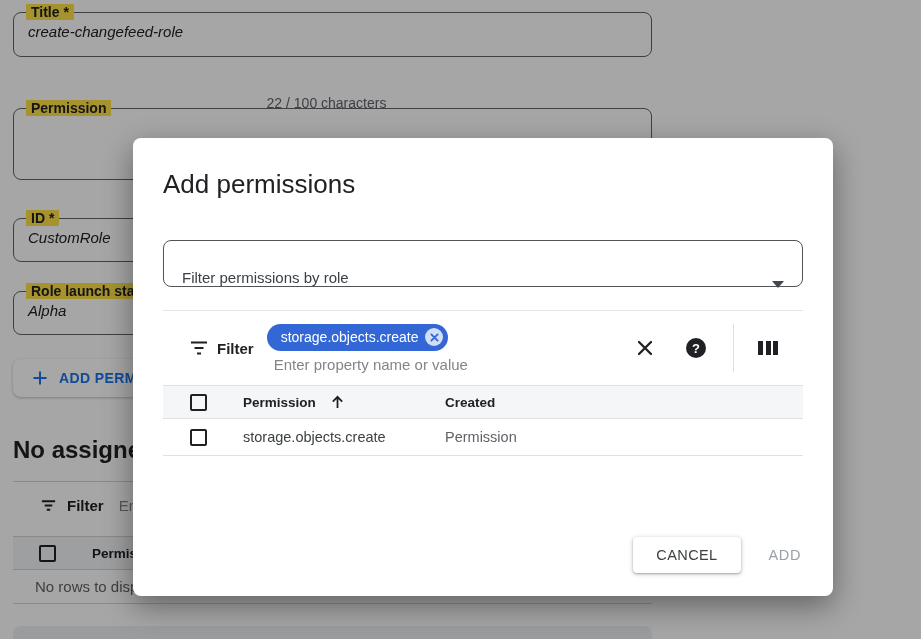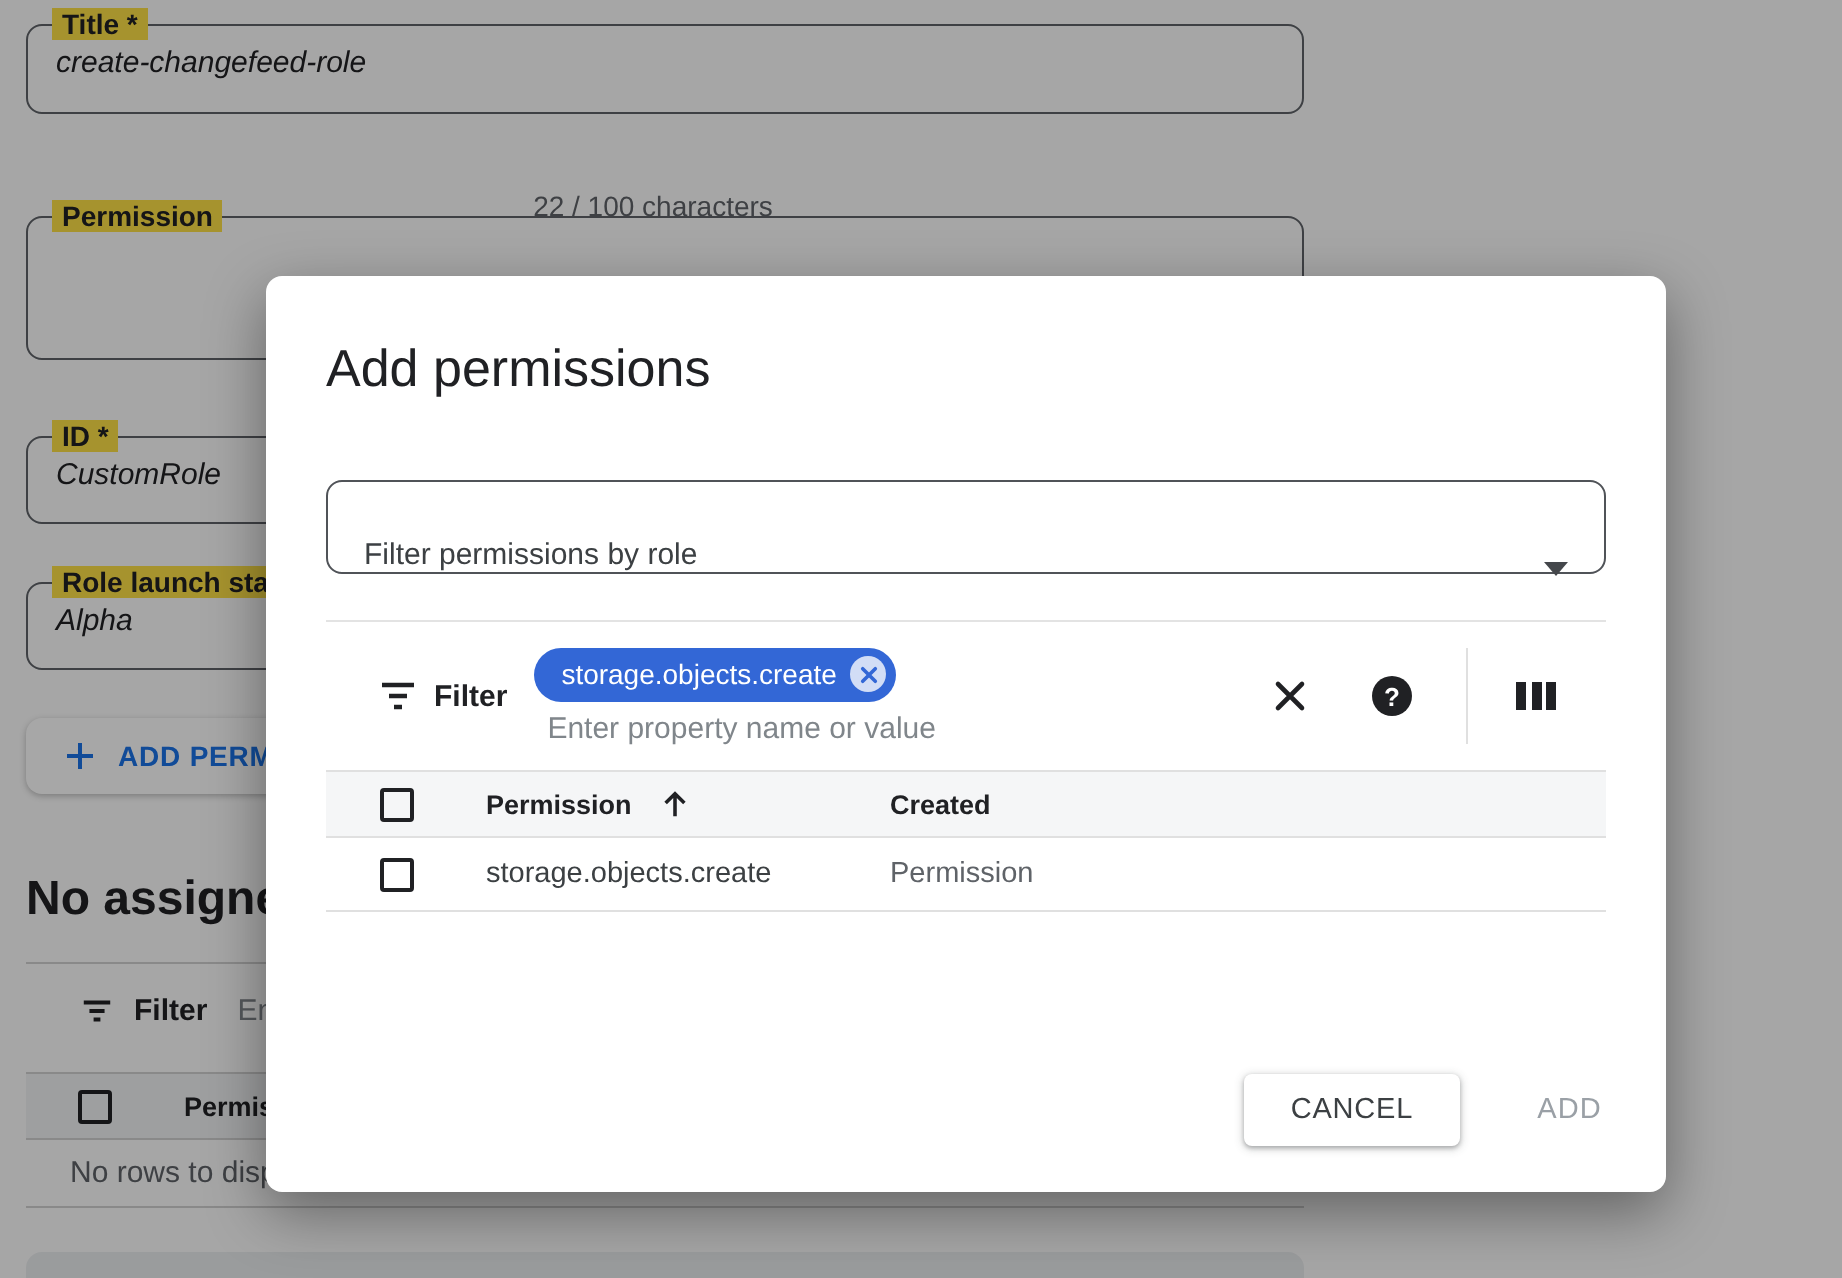--- a/index.html
+++ b/index.html
@@ -140,21 +140,21 @@
     height:37px; border-bottom:1px solid #e0e0e0;
     display:flex; align-items:center; padding-left:27px;
   }
   .cell-check { margin-right:36px; }
   .cell-perm { width:202px; display:flex; align-items:center; gap:14px; }
   .mtable-head .cell-perm, .mtable-head .cell-status { font-weight:bold; font-size:13.5px; color:#202124; }
   .mtable-row .perm-text { font-size:14.5px; color:#3c4043; }
   .mtable-row .cell-status { font-size:14.5px; color:#5f6368; }
 
   .modal-footer {
-    position:absolute; right:28px; bottom:23px; display:flex; align-items:center; gap:35px;
+    position:absolute; right:28px; bottom:23px; display:flex; align-items:center; gap:24px;
   }
   .btn-cancel {
     background:#fff; border:none; border-radius:4px; padding:10px 23px;
     box-shadow:0 1px 2px rgba(60,64,67,0.35), 0 1px 4px 1px rgba(60,64,67,0.18);
     font-size:14.5px; font-weight:500; color:#3c4043; letter-spacing:0.4px;
     font-family:inherit; cursor:pointer;
   }
   .btn-add {
     background:none; border:none; padding:10px 4px;
     font-size:14.5px; font-weight:500; color:#9aa0a6; letter-spacing:0.6px;

